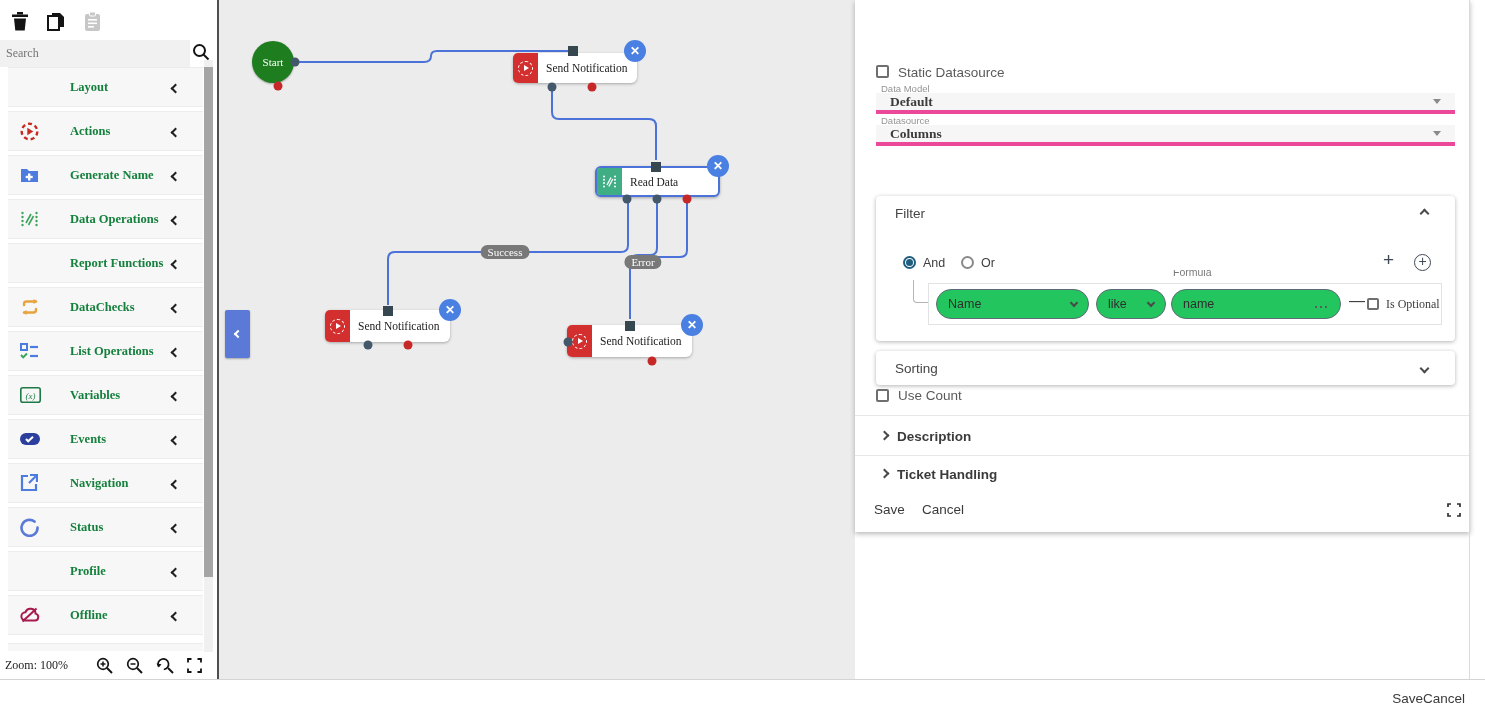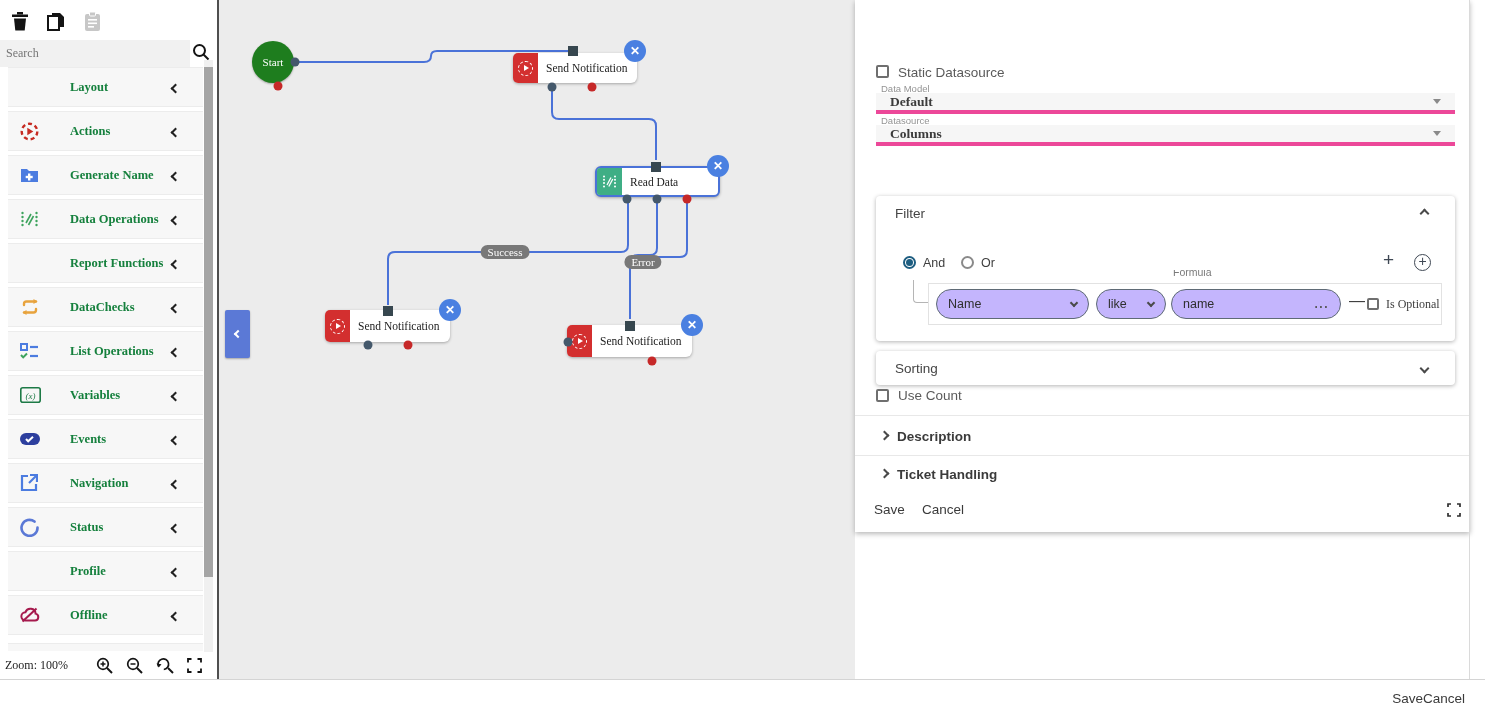--- a/index.html
+++ b/index.html
@@ -95,21 +95,21 @@
   .radio-sel::after { content:""; width:7px; height:7px; background:#1d5d80; border-radius:50%; }
   .radio-lbl { position:absolute; font-size:12.5px; color:#3e3e3e; }
   .plus-plain { position:absolute; font-size:19px; color:#3f4854; line-height:14px; cursor:pointer; }
   .plus-circ { position:absolute; width:17px; height:17px; border:1.6px solid #3f4854; border-radius:50%; color:#3f4854;
                font-size:14px; line-height:13px; text-align:center; cursor:pointer; }
   #formula-clip { position:absolute; left:318px; top:270px; height:11px; overflow:hidden; }
   #formula-clip span { display:block; font-size:10.5px; color:#7a7a7a; margin-top:-4px;text-align:right; }
   #tree-conn { position:absolute; left:58px; top:280px; width:15px; height:23px; border-left:1.5px solid #b5b5b5;
                border-bottom:1.5px solid #b5b5b5; border-radius:0 0 0 4px; }
   #filter-row-box { position:absolute; left:73px; top:283px; width:514px; height:42px; border:1px solid #e2e2e2; background:#fff; }
-  .pill { position:absolute; top:5px; height:30px; border:1.6px solid #5f6b76; border-radius:15px; background:#c4b5fd;
+  .pill { position:absolute; top:5px; height:30px; border:1.6px solid #5f6b76; border-radius:15px; background:#22c55e;
           display:flex; align-items:center; padding:0 11px; font-size:12.5px; color:#2f2f2f; cursor:pointer; }
   .pill .chev { width:6px; height:6px; border-color:#4a4a4a; margin-left:auto; }
   .pill .dots { margin-left:auto; font-weight:bold; letter-spacing:1.5px; color:#555; font-size:12px; }
   #minus-btn { position:absolute; left:420px; top:8px; font-size:16px; color:#3a3a3a; cursor:pointer; }
   #isopt-box { left:438px; top:14px; width:12px; height:12px; }
   #isopt-label { position:absolute; left:457px; top:13px; font-size:12px; color:#3d3d3d; font-family:"Liberation Serif", serif; }
 
   .divider { position:absolute; left:0; width:615px; height:1px; background:#e8e8e8; }
   .panel-row-title { position:absolute; font-size:13.5px; font-weight:bold; color:#3b3b3b; }
   .txt-btn { position:absolute; font-size:13.5px; color:#3a3a3a; cursor:pointer; }

